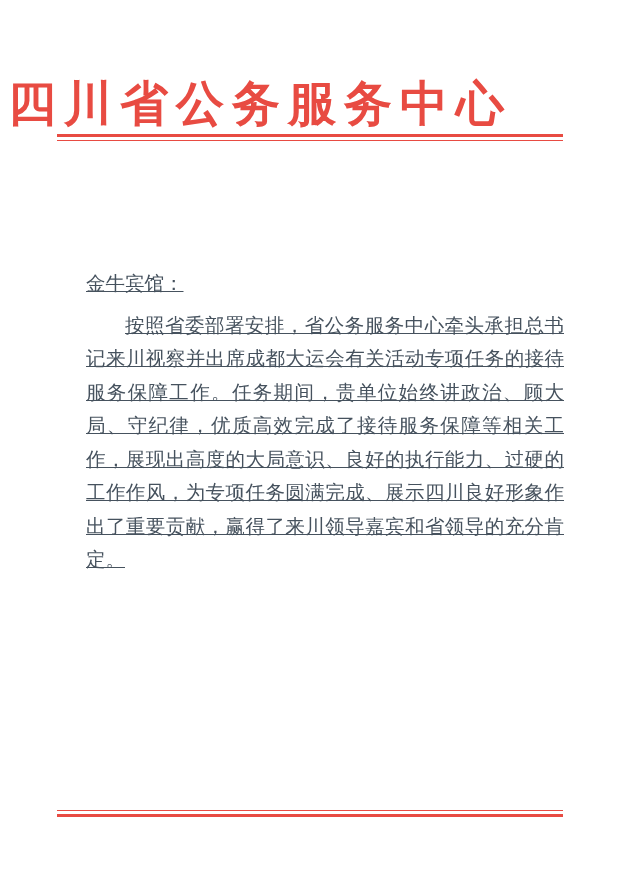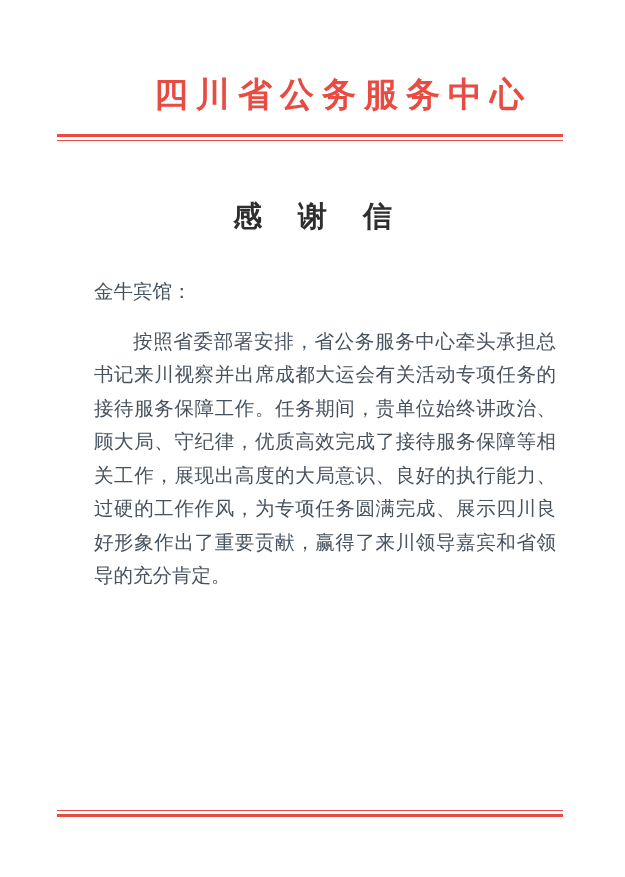--- a/index.html
+++ b/index.html
@@ -18,23 +18,23 @@
     width:625px;
     height:877px;
     background:var(--paper);
     overflow:hidden;
   }
   .letterhead-title{
     position:absolute;
     top:72px;
     left:0;
     width:532px;
-    text-align:right;
+    text-align:left;
     color:var(--accent-red);
-    font-size:34px;
+    font-size:48px;
     font-weight:bold;
     letter-spacing:8px;
     text-indent:8px;
     white-space:nowrap;
   }
   .header-rule{
     position:absolute;
     top:134px;
     left:57px;
     width:506px;
@@ -60,22 +60,23 @@
     top:259px;
     left:78px;
     width:494px;
     color:var(--ink-body);
     font-size:19.5px;
     line-height:33.5px;
     text-align:justify;
     text-justify:inter-ideograph;
   }
   .letter-body p{
-    margin:16px;
+    margin:8px;
     padding:0;
+    text-decoration:underline;
   }
   .letter-body p.paragraph{
     text-indent:2em;
   }
   .footer-rule{
     position:absolute;
     top:810px;
     left:57px;
     width:506px;
     height:3px;
@@ -85,21 +86,20 @@
 </style>
 </head>
 <body>
 
 <div class="page">
 
   <div class="letterhead-title">四川省公务服务中心</div>
 
   <div class="header-rule"></div>
 
-  <div class="doc-title">感 谢 信</div>
 
   <div class="letter-body">
     <p class="salutation">金牛宾馆：</p>
     <p class="paragraph">按照省委部署安排，省公务服务中心牵头承担总书记来川视察并出席成都大运会有关活动专项任务的接待服务保障工作。任务期间，贵单位始终讲政治、顾大局、守纪律，优质高效完成了接待服务保障等相关工作，展现出高度的大局意识、良好的执行能力、过硬的工作作风，为专项任务圆满完成、展示四川良好形象作出了重要贡献，赢得了来川领导嘉宾和省领导的充分肯定。</p>
   </div>
 
   <div class="footer-rule"></div>
 
 </div>
 

